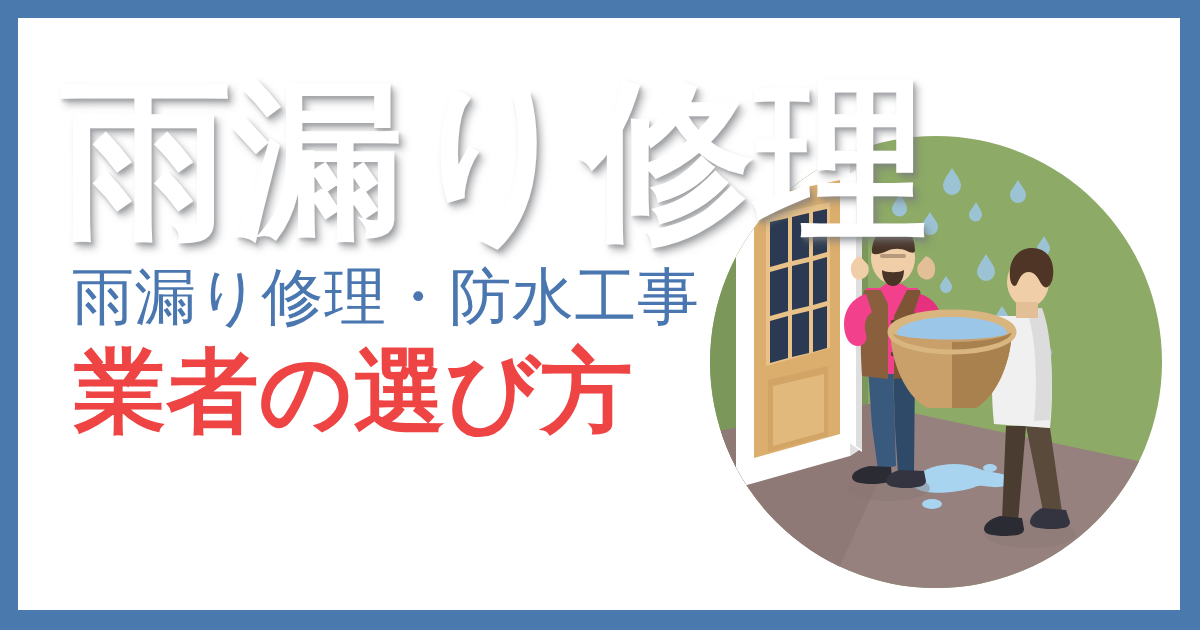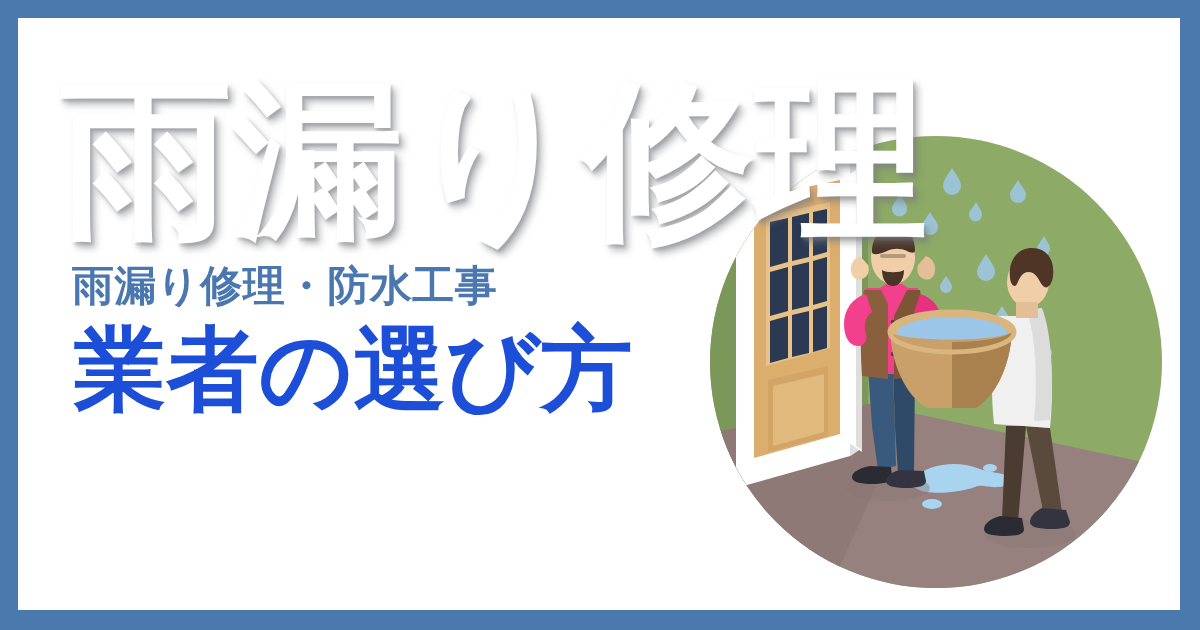--- a/index.html
+++ b/index.html
@@ -45,33 +45,33 @@
     font-weight:bold;
     color:#ffffff;
     letter-spacing:0.005em;
     margin:0;
     white-space:nowrap;
     text-shadow:
       5px 6px 7px rgba(120,122,126,0.50),
       2px 3px 3px rgba(130,132,136,0.38);
   }
   .subtitle{
-    font-size:42px;
+    font-size:62px;
     line-height:1.1;
-    font-weight:bold;
+    font-weight:normal;
     color:#4a77b0;
     letter-spacing:0.01em;
     margin:16px 0 0 12px;
     white-space:nowrap;
   }
   .headline{
     font-size:92px;
     line-height:1.05;
     font-weight:bold;
-    color:#1d4ed8;
+    color:#ef4444;
     letter-spacing:0.005em;
     margin:12px 0 0 14px;
     white-space:nowrap;
   }
 </style>
 </head>
 <body>
 
 <div id="card">
   <div id="canvas">

